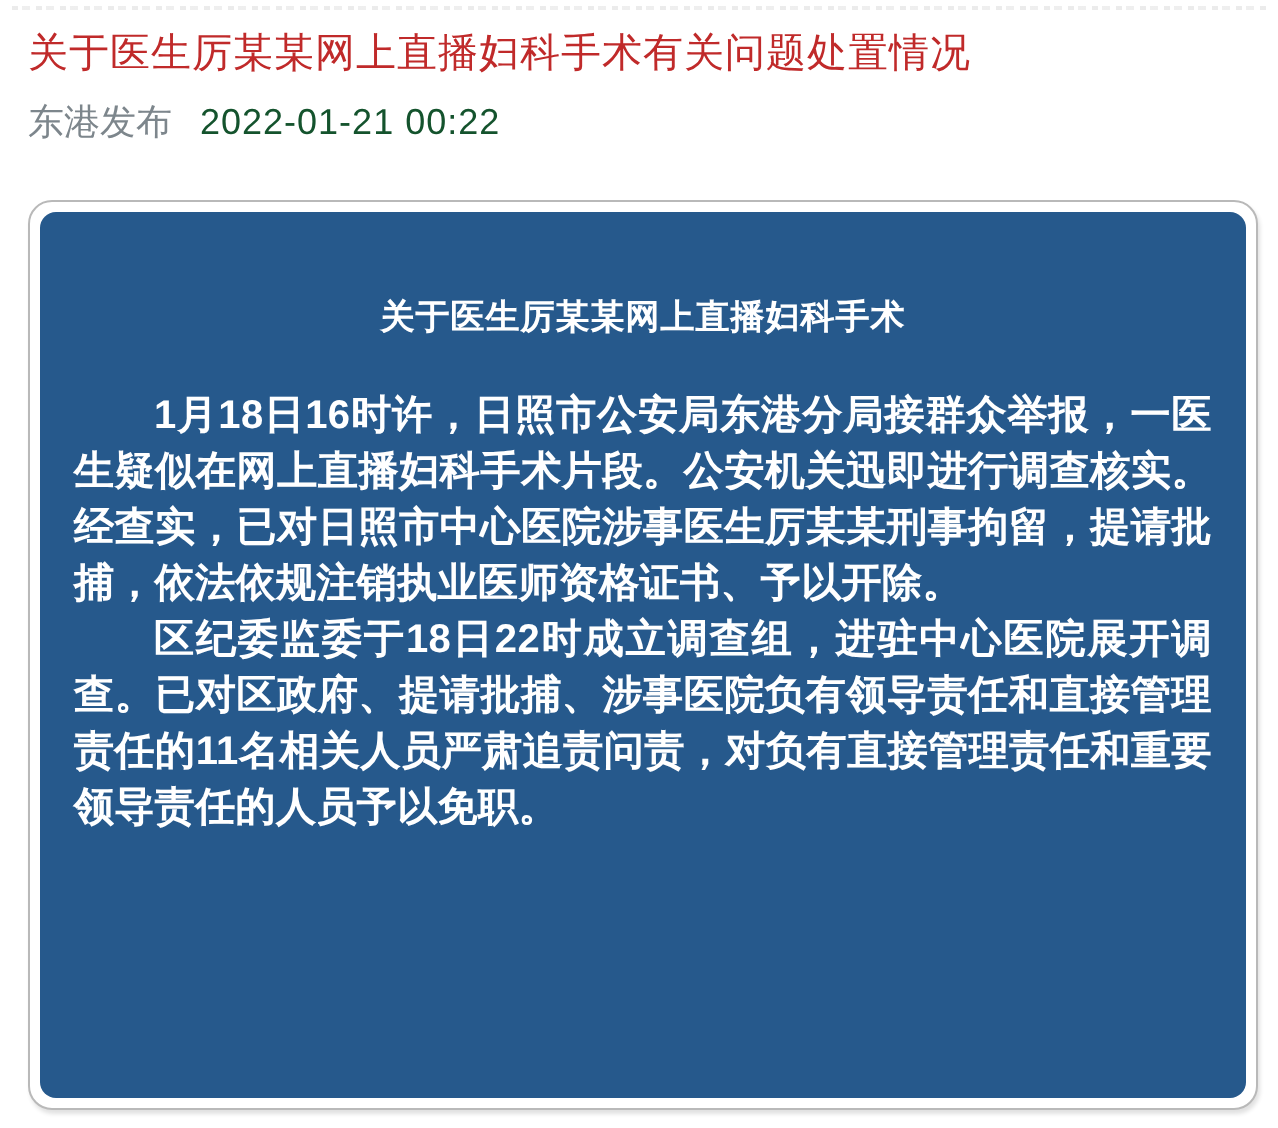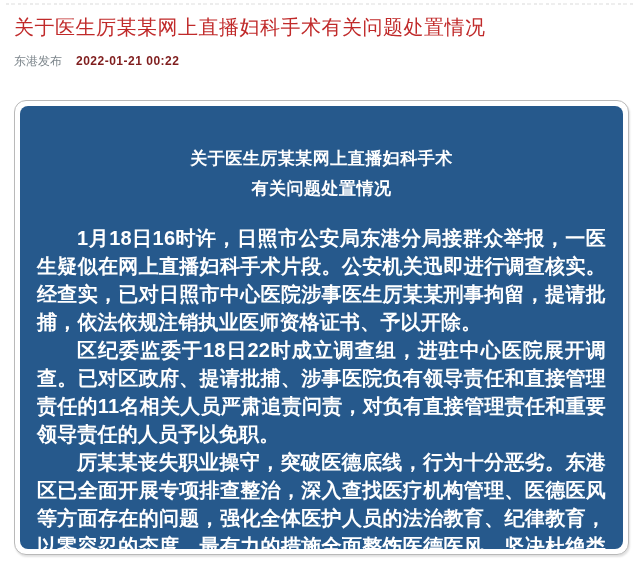--- a/index.html
+++ b/index.html
@@ -32,21 +32,21 @@
   }
   .article-title {
     margin: 13px 14px 0 14px;
     font-size: 20px;
     line-height: 28px;
     font-weight: 400;
     letter-spacing: 0.5px;
   }
   .meta-row {
     margin: 12px 14px 0 14px;
-    font-size: 12px;
+    font-size: 18px;
     line-height: 17px;
     display: flex;
     align-items: baseline;
   }
   .meta-source {
     color: #7d868c;
     margin-right: 14px;
   }
   .meta-time {
     color: #b9c0c7;
@@ -94,33 +94,31 @@
 <body>
 
 <div class="page">
 
   <div class="top-artifact"></div>
 
   <h1 class="article-title" style="color: rgb(192, 42, 42);">关于医生厉某某网上直播妇科手术有关问题处置情况</h1>
 
   <div class="meta-row">
     <span class="meta-source" style="color: rgb(125, 134, 140);">东港发布</span>
-    <span class="meta-time" style="color: #7f1d1d; font-weight: bold;">2022-01-21 00:22</span>
+    <span class="meta-time" style="color: #14532d;">2022-01-21 00:22</span>
   </div>
 
   <div class="announcement-card" style="border-color: rgb(185, 185, 185);">
     <div class="announcement-panel" style="background: rgb(38, 89, 140); color: rgb(255, 255, 255);">
 
       <div class="panel-heading">
         <div>关于医生厉某某网上直播妇科手术</div>
-        <div>有关问题处置情况</div>
       </div>
 
       <div class="panel-body">
         <p>1月18日16时许，日照市公安局东港分局接群众举报，一医生疑似在网上直播妇科手术片段。公安机关迅即进行调查核实。经查实，已对日照市中心医院涉事医生厉某某刑事拘留，提请批捕，依法依规注销执业医师资格证书、予以开除。</p>
         <p>区纪委监委于18日22时成立调查组，进驻中心医院展开调查。已对区政府、提请批捕、涉事医院负有领导责任和直接管理责任的11名相关人员严肃追责问责，对负有直接管理责任和重要领导责任的人员予以免职。</p>
-        <p>厉某某丧失职业操守，突破医德底线，行为十分恶劣。东港区已全面开展专项排查整治，深入查找医疗机构管理、医德医风等方面存在的问题，强化全体医护人员的法治教育、纪律教育，以零容忍的态度，最有力的措施全面整饬医德医风，坚决杜绝类似问题再次发生。</p>
       </div>
 
     </div>
   </div>
 
 </div>
 
 </body></html>

